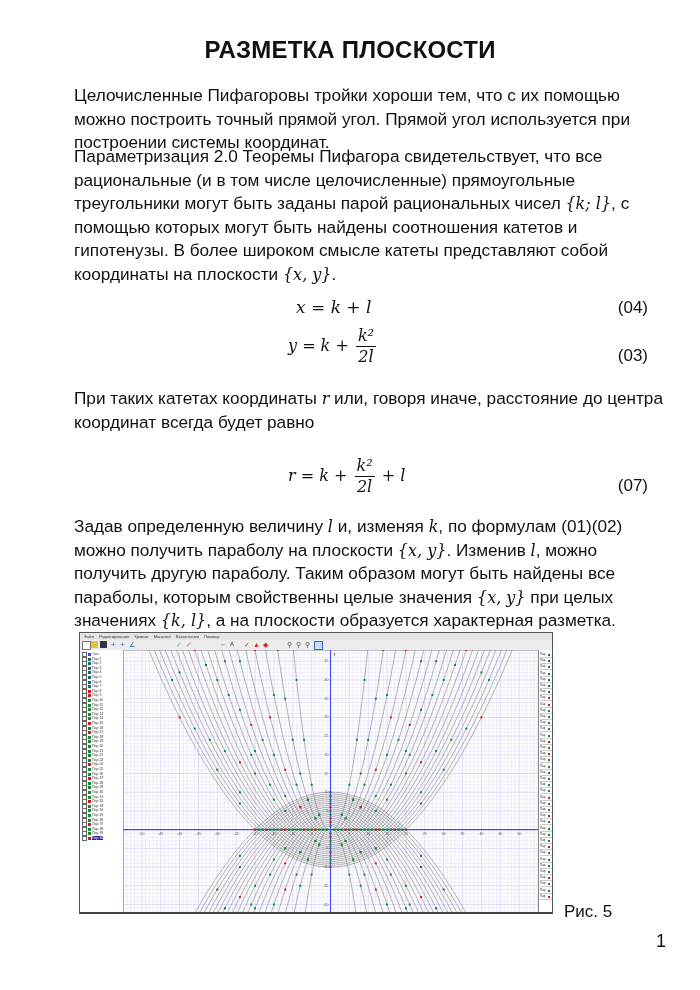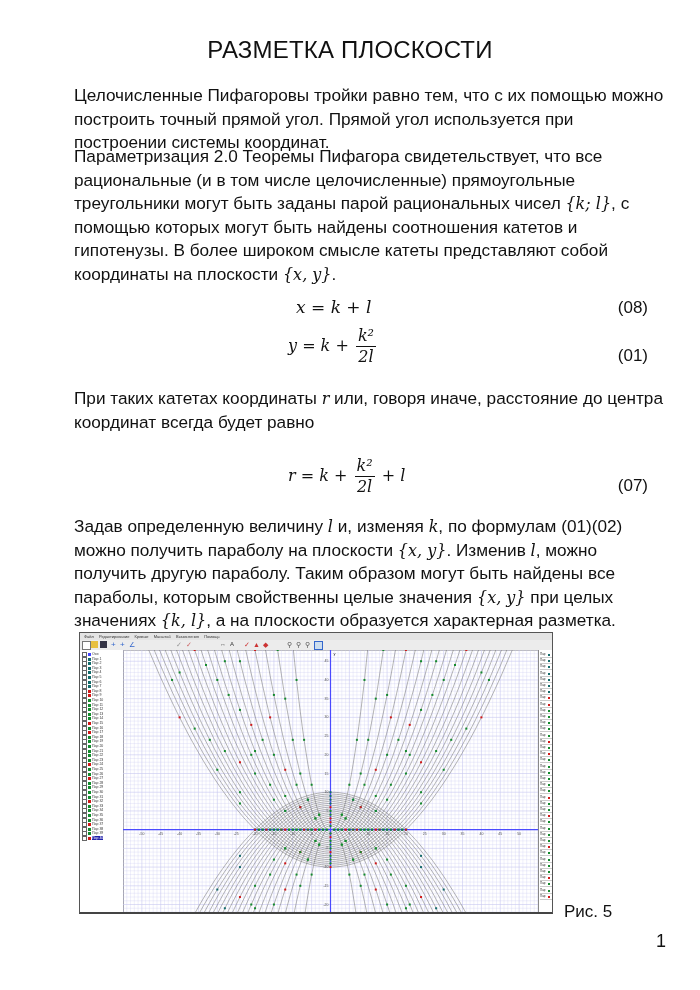--- a/index.html
+++ b/index.html
@@ -1,19 +1,19 @@
 <!DOCTYPE html>
 <html><head>
 <meta charset="utf-8">
 <style>
   html,body{margin:0;padding:0;background:#fff;}
   body{width:700px;height:990px;position:relative;overflow:hidden;
        font-family:"Liberation Sans","DejaVu Sans",sans-serif;color:#111;}
   .title{position:absolute;left:0;width:700px;top:36px;text-align:center;
-       font-weight:normal;font-size:24px;letter-spacing:0.2px;}
+       font-weight:bold;font-size:24px;letter-spacing:0.2px;}
   .para{position:absolute;left:74px;width:590px;font-size:17.2px;line-height:23.5px;}
   .m{font-family:"DejaVu Serif","Liberation Serif",serif;font-style:italic;font-size:16px;}
   .eq{position:absolute;font-family:"DejaVu Serif","Liberation Serif",serif;font-size:17px;}
   .eqnum{position:absolute;right:52px;font-size:17px;}
   .frac{display:inline-block;vertical-align:middle;text-align:center;margin:0 2px;}
   .frac .num{display:block;border-bottom:1px solid #111;padding:0 2px;line-height:20px;}
   .frac .den{display:block;line-height:20px;}
   .figure{position:absolute;left:79px;top:632px;width:472px;height:279px;
        border:1px solid #555;border-bottom:2px solid #444;background:#fff;overflow:hidden;}
   .menubar{position:absolute;left:0;top:0;width:472px;height:7px;background:#e4e4e4;
@@ -29,33 +29,33 @@
   .rpanel{position:absolute;left:458px;top:17px;width:14px;height:262px;background:#fff;border-left:1px solid #888;}
   .ritem{position:absolute;left:1px;width:12px;height:5px;font-size:3px;line-height:4px;color:#333;border-bottom:0.5px solid #ccc;}
   .caption{position:absolute;left:564px;top:902px;font-size:17px;}
   .pagenum{position:absolute;left:656px;top:931px;font-size:18px;}
 </style>
 </head>
 <body>
 
 <div class="title">РАЗМЕТКА ПЛОСКОСТИ</div>
 
-<div class="para" style="top:84px">Целочисленные Пифагоровы тройки равно тем, что с их помощью можно построить точный прямой угол. Прямой угол используется при построении системы координат.</div>
+<div class="para" style="top:84px">Целочисленные Пифагоровы тройки хороши тем, что с их помощью можно построить точный прямой угол. Прямой угол используется при построении системы координат.</div>
 
 <div class="para" style="top:145px">
   <span>Параметризация 2.0 Теоремы Пифагора свидетельствует, что все рациональные (и в том числе целочисленные) прямоугольные треугольники могут быть заданы парой рациональных чисел </span><span class="m">{k;  l}</span><span>, с помощью которых могут быть найдены соотношения катетов и гипотенузы. В более широком смысле катеты представляют собой координаты на плоскости </span><span class="m">{x, y}</span><span>.</span>
 </div>
 
 <div class="eq m" style="left:296px;top:297px;">x = k + l</div>
-<div class="eqnum" style="top:298px;">(08)</div>
+<div class="eqnum" style="top:298px;">(04)</div>
 
 <div class="eq" style="left:288px;top:326px;">
   <span class="m">y = k + </span><span class="frac m"><span class="num">k²</span><span class="den">2l</span></span>
 </div>
-<div class="eqnum" style="top:346px;">(01)</div>
+<div class="eqnum" style="top:346px;">(03)</div>
 
 <div class="para" style="top:387px">
   <span>При таких катетах координаты </span><span class="m">r</span><span> или, говоря иначе, расстояние до центра координат всегда будет равно</span>
 </div>
 
 <div class="eq" style="left:288px;top:456px;">
   <span class="m">r = k + </span><span class="frac m"><span class="num">k²</span><span class="den">2l</span></span><span class="m"> + l</span>
 </div>
 <div class="eqnum" style="top:476px;">(07)</div>
 

